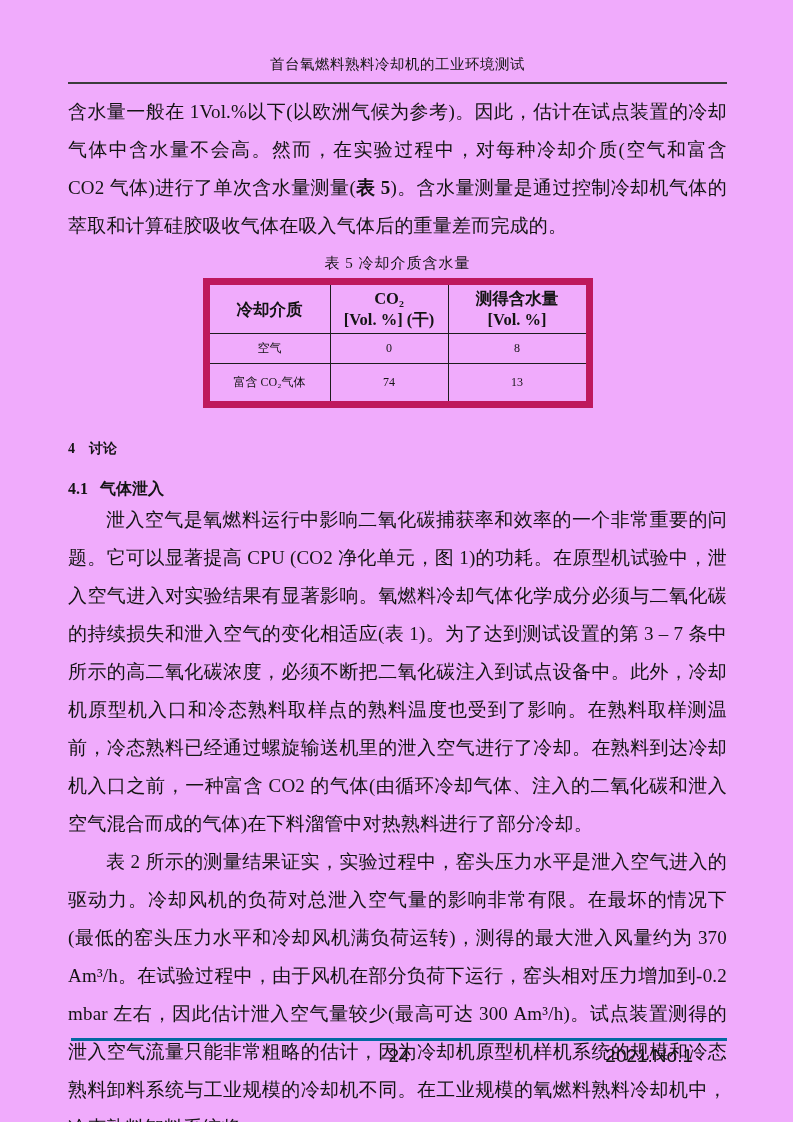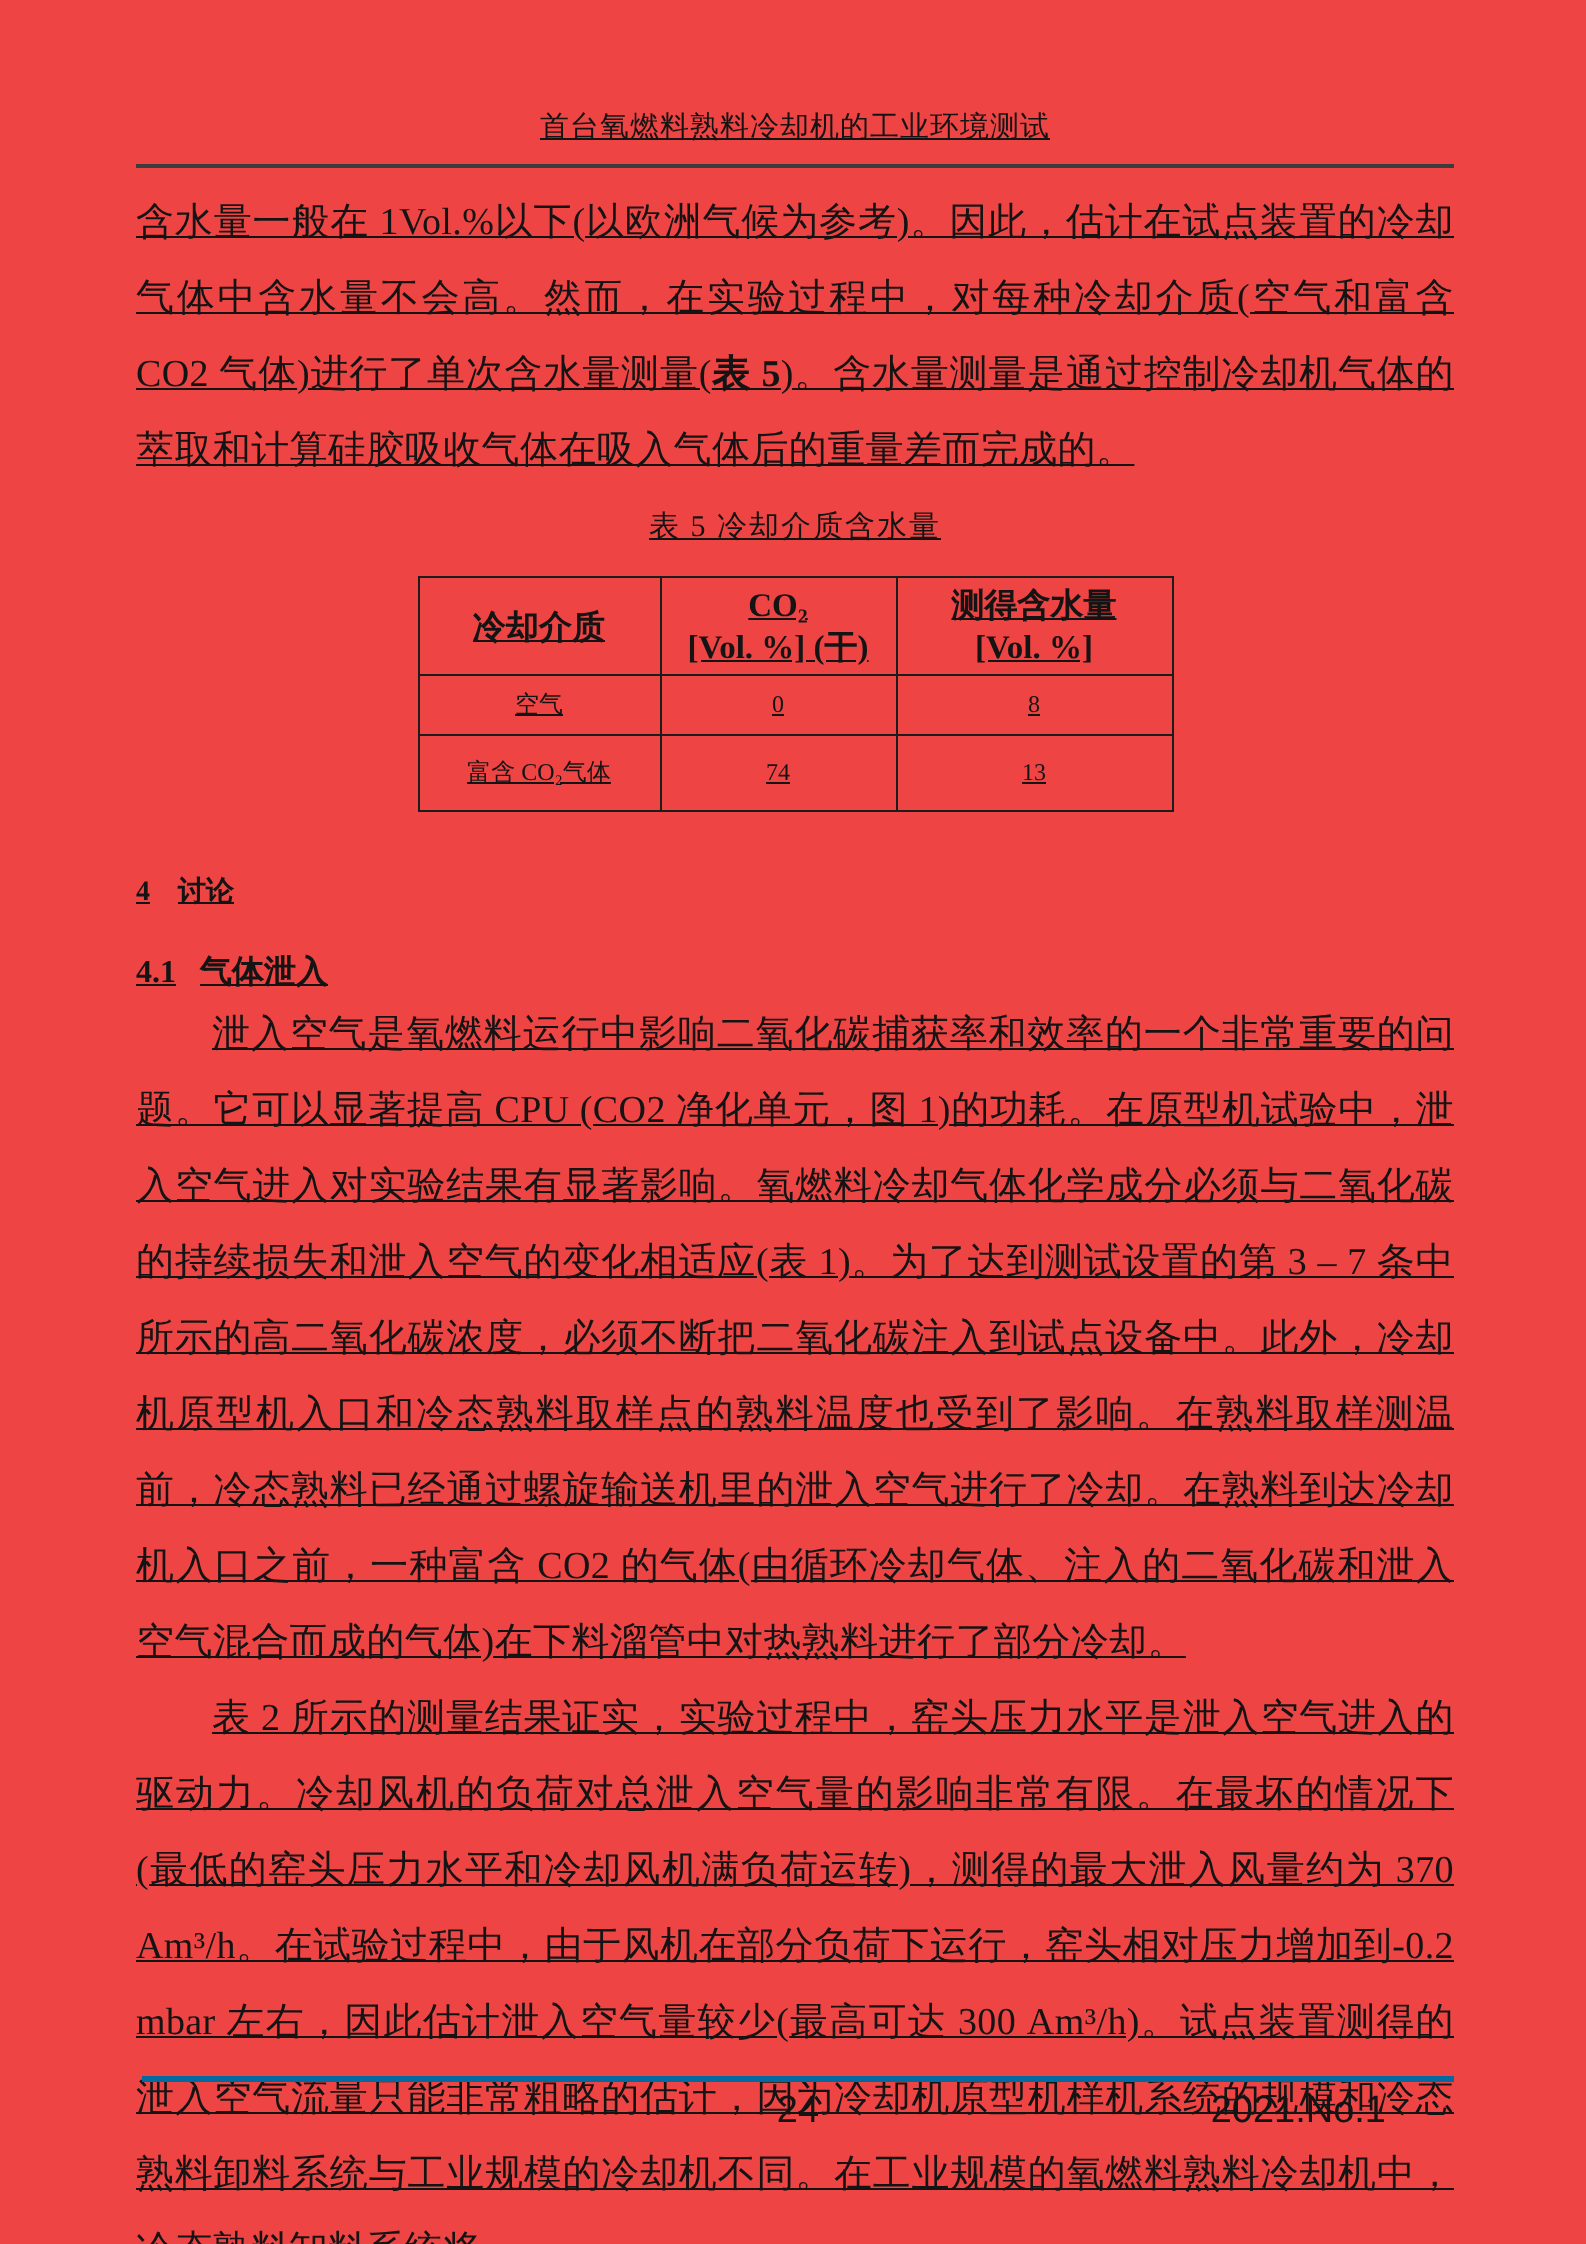--- a/index.html
+++ b/index.html
@@ -6,24 +6,23 @@
   body {
     width: 793px; height: 1122px;
     background: #f2f2f0;
     font-family: "Liberation Serif", "DejaVu Serif", serif;
     color: #141414;
     position: relative;
     overflow: hidden;
   }
   .page {
     position: absolute; inset: 0;
-    background: #ef4444;
+    background: #f0abfc;
     box-sizing: border-box;
     padding: 0 66px 0 68px;
-    text-decoration: underline;
   }
   
   .running-header {
     padding-top: 54px;
     text-align: center;
     font-size: 14.5px;
     line-height: 21px;
     letter-spacing: 0.5px;
     border-bottom: 2px solid #3c3c3c;
     padding-bottom: 7px;
@@ -43,22 +42,22 @@
   .bold-inline { font-weight: bold; }
   
   .table-caption {
     margin-top: 9px;
     text-align: center;
     font-size: 15px;
     letter-spacing: 1px;
   }
   table.doc-table {
     border-collapse: collapse;
-    margin: 15px auto 0 auto;
-    border: 1px solid #be185d;
+    margin: 5px auto 0 auto;
+    border: 7px solid #be185d;
   }
   table.doc-table td, table.doc-table th {
     border: 1px solid #1c1c1c;
     text-align: center;
     vertical-align: middle;
     padding: 0 6px;
     font-size: 12px;
     font-weight: normal;
   }
   table.doc-table th { font-weight: bold; font-size: 16.5px; line-height: 21px; }

